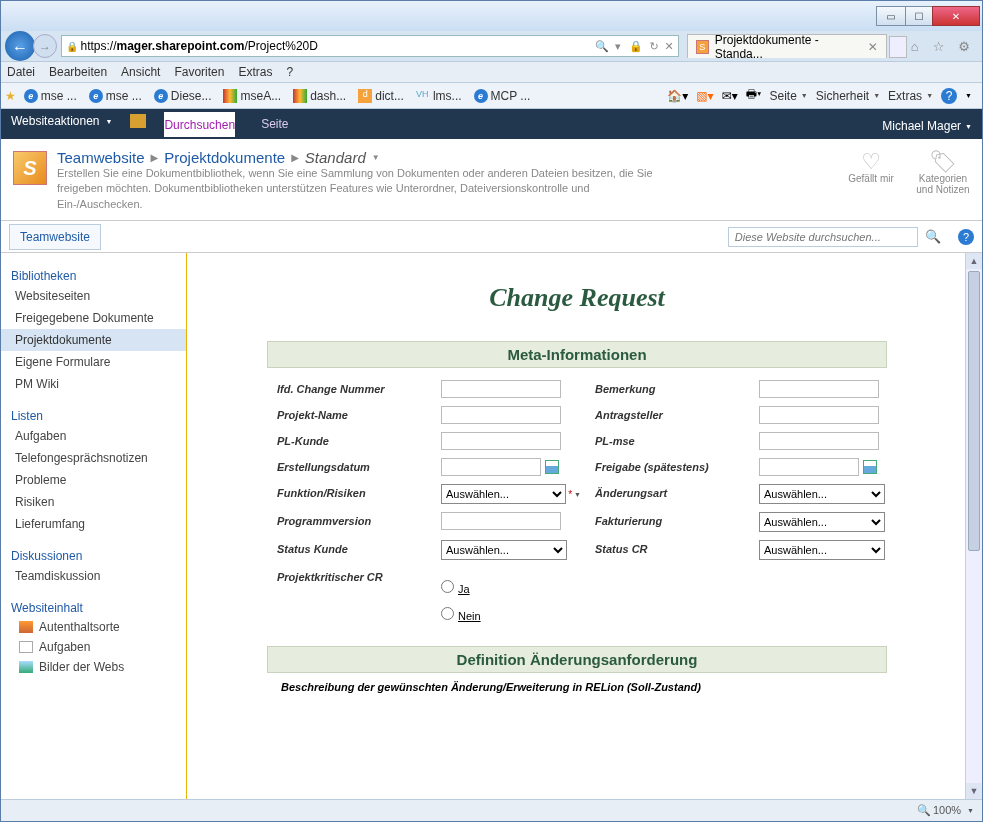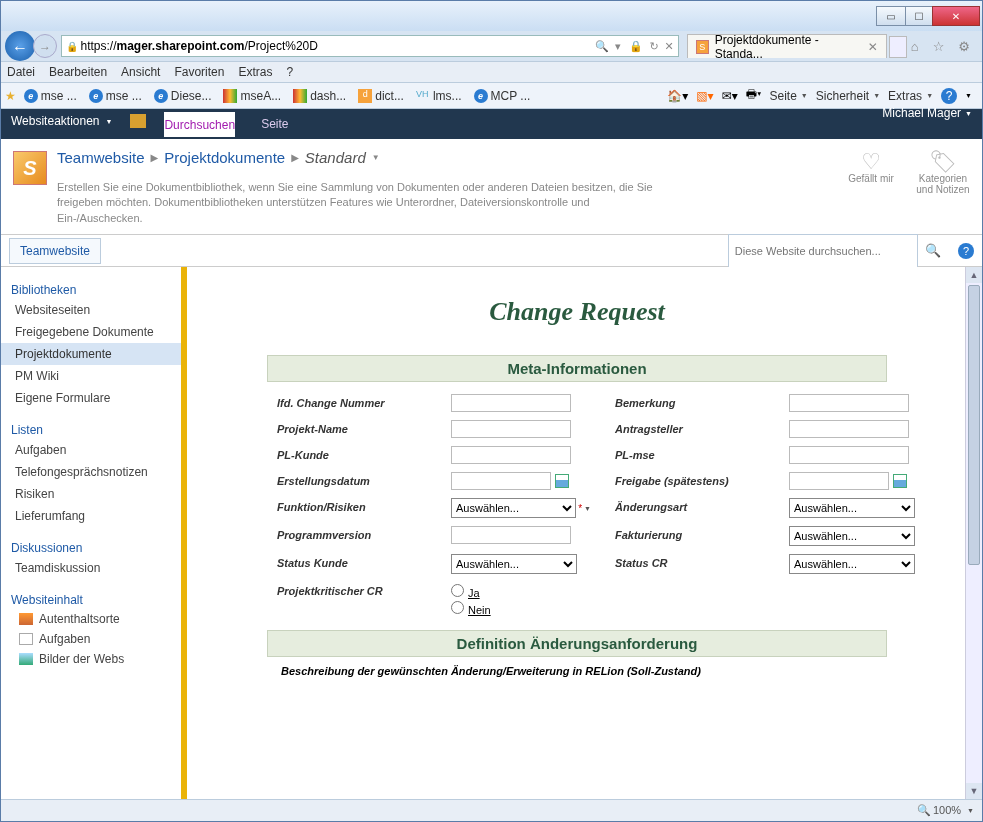--- a/index.html
+++ b/index.html
@@ -42,69 +42,69 @@
 .ie-e { width:14px; height:14px; border-radius:50%; background:#2a7bd1; color:#fff; font-size:9px; display:flex; align-items:center; justify-content:center; font-style:italic; font-weight:bold;}
 
 
 .ribbon { background:#21374f; color:#fff; height:30px; display:flex; align-items:flex-end; padding:0 10px; position:relative;}
 .ribbon .left { display:flex; align-items:center; gap:14px; height:100%;}
 .ribbon .tab-sel { background:#fff; color:#a21caf; padding:6px 0 5px; font-size:12px;}
 .ribbon .tab-un { color:#dce; padding:6px 12px; font-size:12px;}
 .ribbon .actions { font-size:12px; display:flex; align-items:center; gap:4px; padding-bottom:6px;}
 .ribbon .actions::after { content:"▼"; font-size:7px; margin-left:2px;}
 .ribbon .ricon { width:16px; height:14px; background:#d8a030; margin:0 4px 6px; }
-.ribbon .user { margin-left:auto; font-size:12px; display:flex; align-items:center; padding-bottom:19px;}
+.ribbon .user { margin-left:auto; font-size:12px; display:flex; align-items:center; padding-bottom:6px;}
 .ribbon .user::after { content:"▼"; font-size:7px; margin-left:4px;}
 
 
 .page-head-wrap { background:#fff; border-bottom:1px solid #ccc; padding:10px 12px 8px; display:flex; gap:10px; }
 .sp-logo { width:34px; height:34px; background:linear-gradient(135deg,#f9c96b,#e78b1e); border:1px solid #c77; color:#fff; font-size:20px; font-weight:bold; display:flex; align-items:center; justify-content:center; margin-top:2px; font-style:italic;}
 .crumbs { font-size:15px; display:flex; gap:6px; align-items:center;}
 .crumbs a { color:#1f5aa6; text-decoration:none;}
 .crumbs .sep { color:#888; font-size:10px;}
 .crumbs .last { color:#555;font-style:italic;}
 .crumbs .dd { color:#888; font-size:8px;}
-.head-desc { color:#888; font-size:11px; max-width:620px; line-height:1.4; margin-top:14px;}
+.head-desc { color:#888; font-size:11px; max-width:620px; line-height:1.4; margin-top:0;}
 .head-actions { margin-left:auto; display:flex; gap:18px; text-align:center; color:#888; font-size:10px;}
 .head-act { display:flex; flex-direction:column; align-items:center; width:54px;}
 .head-act .hic { font-size:22px; color:#bbb; height:24px;}
 
 
 .subbar { background:#fff; border-bottom:1px solid #ccc; height:32px; display:flex; align-items:center; padding:0 8px;}
 .subbar .site-tab { border:1px solid #bcd; background:#f5f9fd; padding:5px 10px; color:#1f5aa6; font-size:12px;}
 .subbar .search { margin-left:auto; display:flex; align-items:center; gap:8px;}
-.subbar input { border:1px solid #bcd; height:20px; width:190px; padding:16px 6px; color:#888; font-size:11px;}
+.subbar input { border:1px solid #bcd; height:20px; width:190px; padding:2px 6px; font-style:italic; color:#888; font-size:11px;}
 .subbar .sicon { color:#1f5aa6; font-size:13px;}
 .subbar .help { width:16px; height:16px; border-radius:50%; background:#2a7bd1; color:#fff; font-size:11px; display:flex; align-items:center; justify-content:center; margin-left:8px;}
 
 
 .main { flex:1; display:flex; background:#fff; overflow:hidden;}
-.leftnav { width:186px; border-right:6px solid #eab308; padding:10px 0; font-size:12px; overflow:hidden;}
+.leftnav { width:186px; border-right:1px solid #eab308; padding:10px 0; font-size:12px; overflow:hidden;}
 .leftnav h4 { color:#1f5aa6; font-size:12px; font-weight:normal; padding:6px 10px 2px;}
 .leftnav .item { display:block; padding:4px 10px 4px 14px; color:#444;}
 .leftnav .item.sel { background:#d6e4f4; color:#333;}
 .leftnav .sec { margin-bottom:8px;}
 .leftnav .wc-item { display:flex; align-items:center; gap:6px; padding:3px 10px 3px 18px; color:#444;}
 .leftnav .wc-item .ic { width:14px; height:12px;}
 
 .content { flex:1; position:relative; overflow:hidden;}
 .content-inner { position:absolute; left:80px; top:10px; width:620px; background:#fff;}
 .form-title { text-align:center; font-size:26px; font-weight:bold; font-style:italic; color:#2a5a3f; font-family:Georgia,serif; margin:20px 0 28px;}
 .section-head { background:#e6edde; border:1px solid #c8d2bd; text-align:center; font-size:15px; font-weight:bold; color:#2a5a3f; padding:4px;}
-.form-grid { display:grid; grid-template-columns: 150px 140px 150px 140px; gap:8px 24px; padding:12px 10px; font-size:11px;}
+.form-grid { display:grid; grid-template-columns: 150px 140px 150px 140px; gap:8px 14px; padding:12px 10px; font-size:11px;}
 .form-grid .lbl { font-weight:bold; font-style:italic; color:#333; padding-top:3px;}
 .form-grid input[type=text] { width:120px; height:18px; border:1px solid #bbb; font-size:11px;}
 .form-grid .date-wrap { display:flex; align-items:center; gap:4px;}
 .form-grid .date-wrap input { width:100px;}
 .form-grid .cal { width:14px; height:14px; border:1px solid #4a7; background:linear-gradient(#fff 40%,#6ad 40%); font-size:8px;}
 .form-grid select { width:126px; height:20px; border:1px solid #888; font-size:11px; background:#fff;}
 .form-grid .req { color:#c00; font-size:10px; margin-left:2px;}
 .form-grid .sel-wrap { display:flex; align-items:center;}
 .form-grid .radios { font-size:11px;}
-.form-grid .radios label { display:block; margin:2px 0;text-decoration:underline;}
+.form-grid .radios label { display:block; margin:12px 0;text-decoration:underline;}
 .form-grid .radios input { margin-right:4px;}
 .desc-label { font-weight:bold; font-style:italic; font-size:11px; padding:8px 14px 4px;}
 
 .scroll-v { position:absolute; right:0; top:0; bottom:0; width:17px; background:#eef; border-left:1px solid #ccd;}
 .scroll-v .thumb { position:absolute; left:2px; right:2px; top:18px; height:280px; background:#c5d1e3; border:1px solid #9ab; border-radius:2px;}
 .scroll-v .arr { position:absolute; left:0; right:0; height:16px; background:#dde6f2; text-align:center; font-size:9px; color:#667; line-height:16px;}
 .scroll-v .arr.up { top:0;} .scroll-v .arr.dn { bottom:0;}
 
 .status { height:22px; background:#e8eef6; border-top:1px solid #bcd; display:flex; align-items:center; justify-content:flex-end; padding:0 8px; font-size:11px; color:#555; gap:6px;}
 .status .zoom::before { content:"🔍"; font-size:11px; margin-right:2px;}
@@ -254,27 +254,28 @@
     </div>
   </div>
 
   <div class="main">
     <div class="leftnav">
       <div class="sec">
         <h4>Bibliotheken</h4>
         <span class="item">Websiteseiten</span>
         <span class="item">Freigegebene Dokumente</span>
         <span class="item sel">Projektdokumente</span>
+        <span class="item">Eigene Formulare</span>
         <span class="item">PM Wiki</span>
-        <span class="item">Eigene Formulare</span>
       </div>
       <div class="sec">
         <h4>Listen</h4>
         <span class="item">Aufgaben</span>
         <span class="item">Telefongesprächsnotizen</span>
+        <span class="item">Probleme</span>
         <span class="item">Risiken</span>
         <span class="item">Lieferumfang</span>
       </div>
       <div class="sec">
         <h4>Diskussionen</h4>
         <span class="item">Teamdiskussion</span>
       </div>
       <div class="sec">
         <h4>Websiteinhalt</h4>
         <div class="wc-item">

